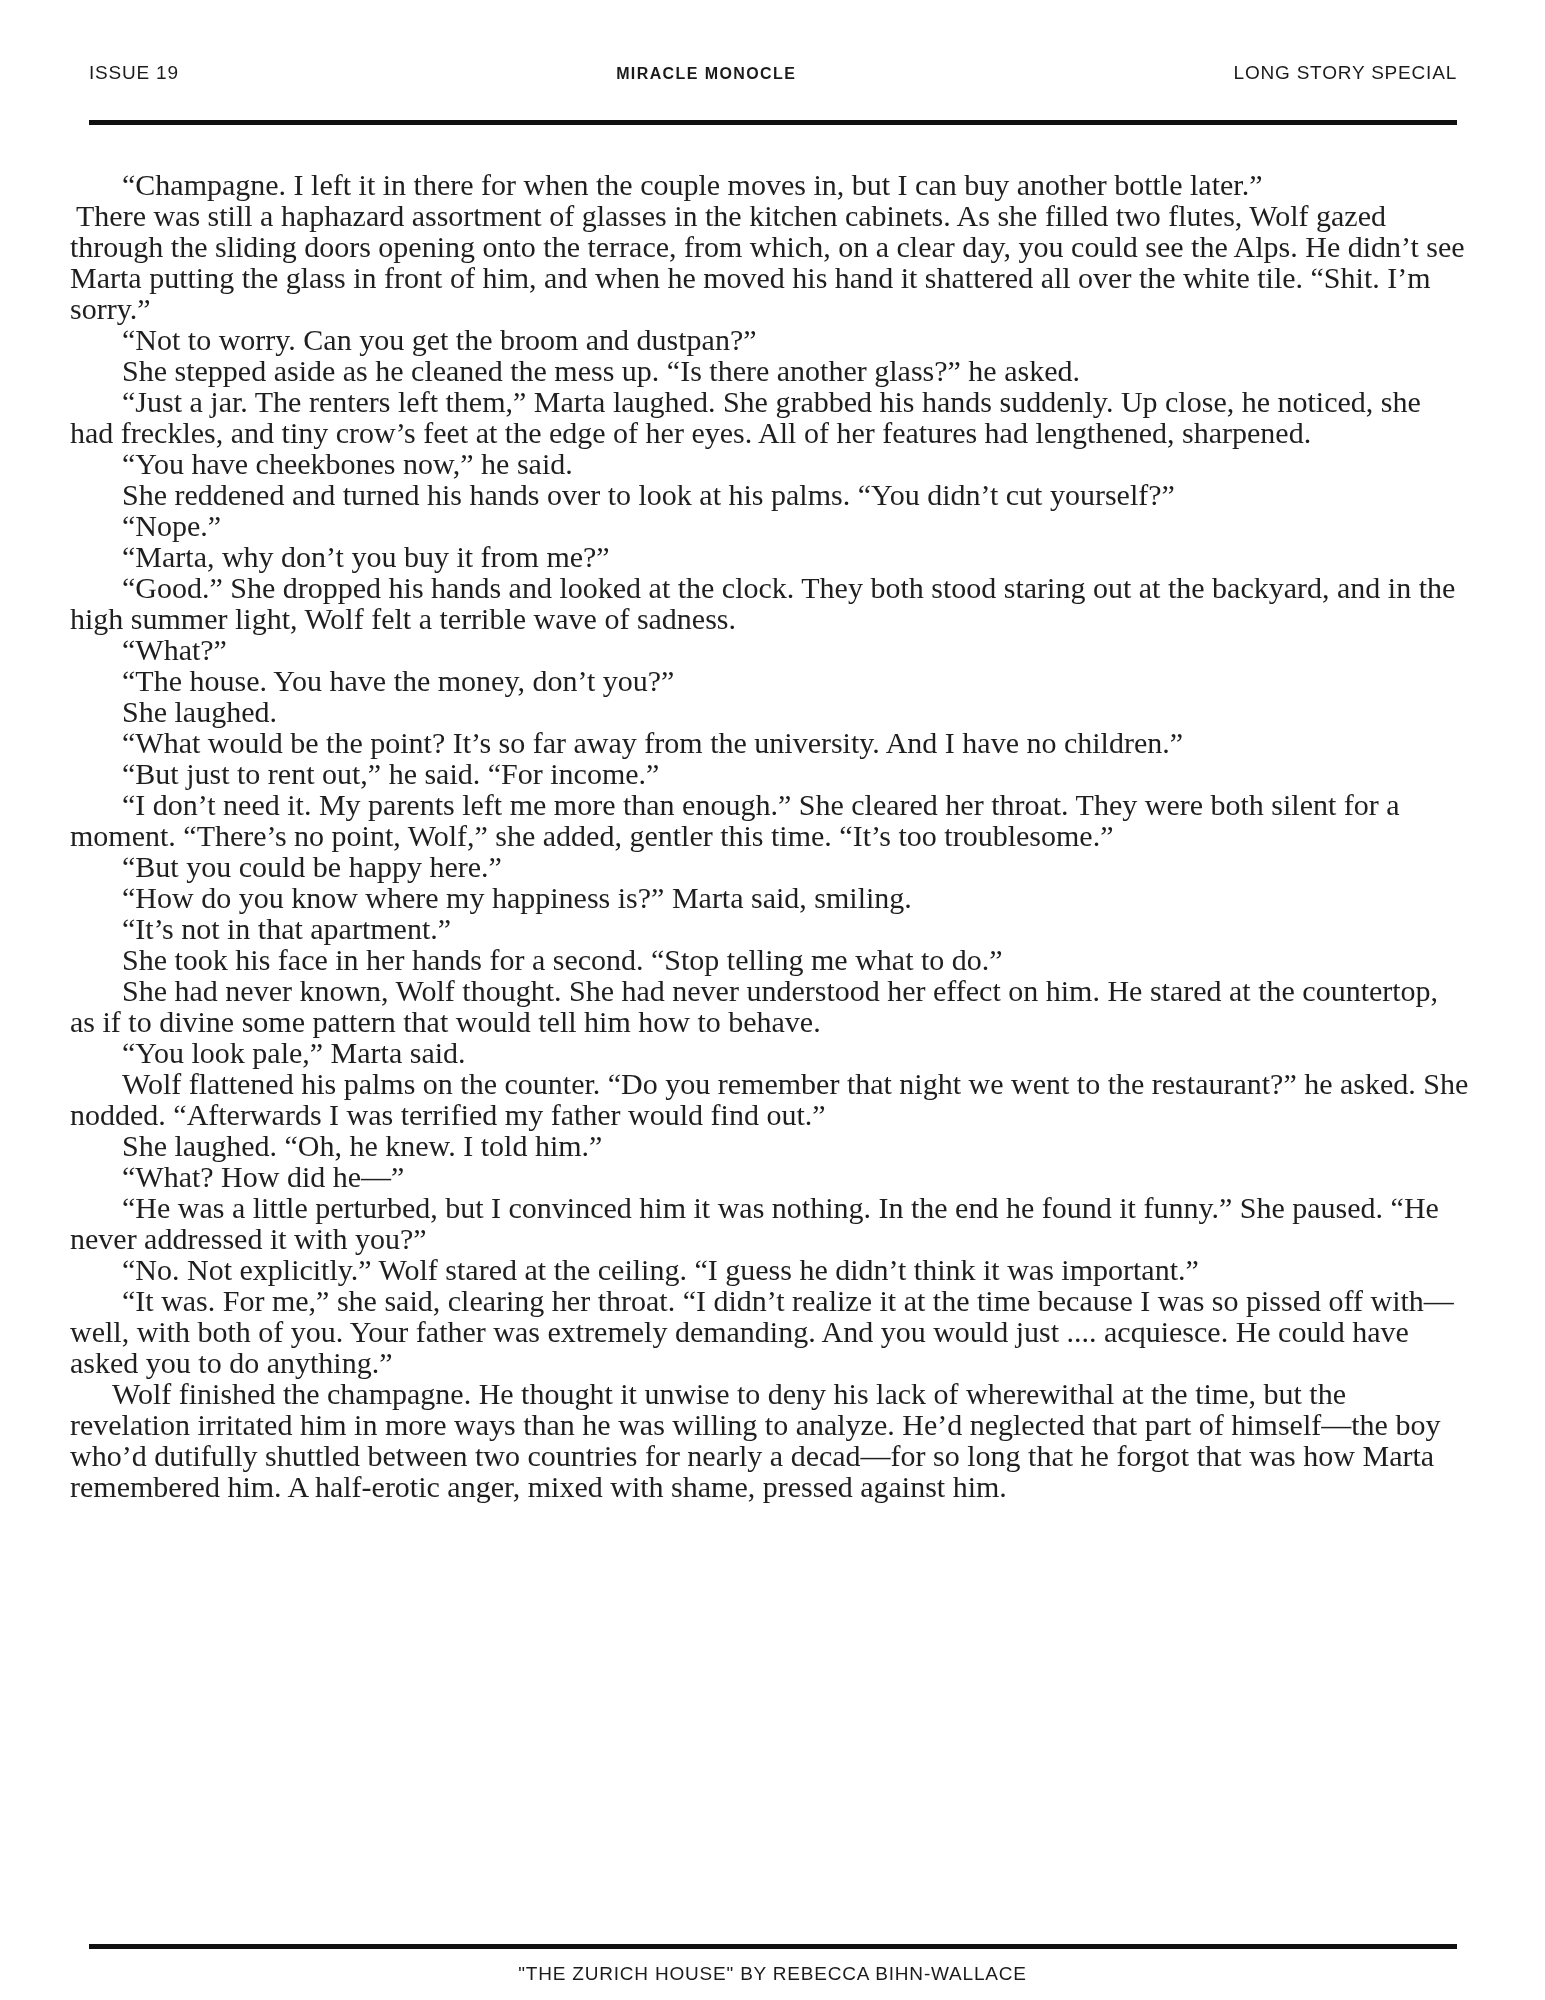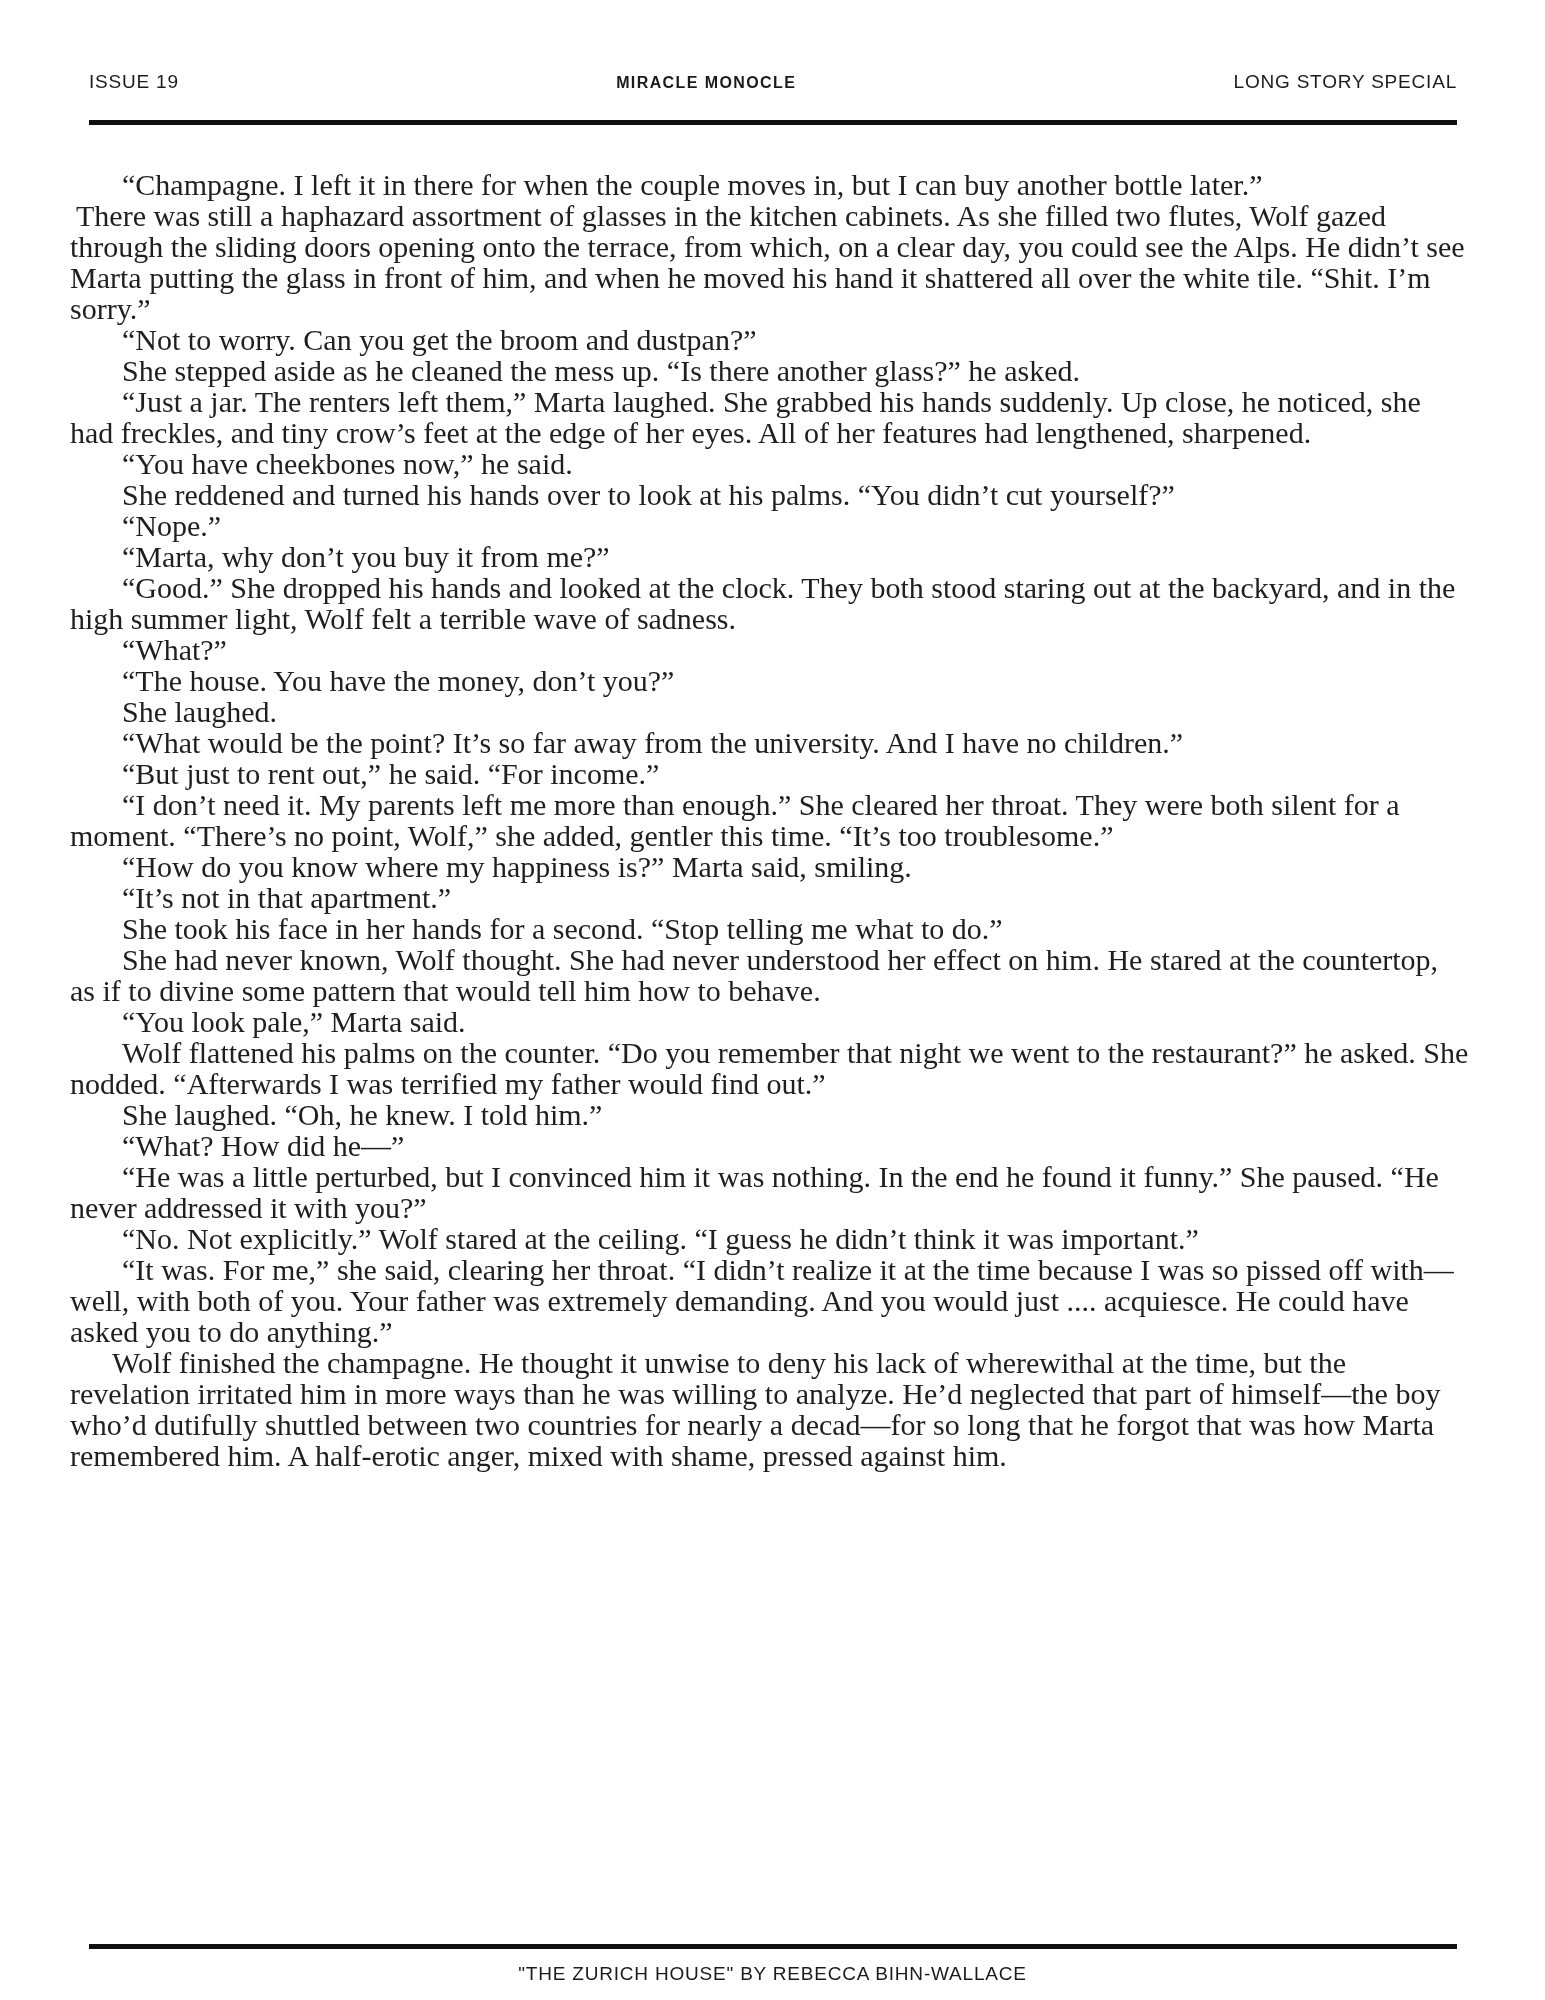--- a/index.html
+++ b/index.html
@@ -11,21 +11,21 @@
     height: 2000px;
     background: #ffffff;
     color: #1f1f1f;
     font-family: "Liberation Serif", serif;
     overflow: hidden;
   }
 
   
   .masthead {
     position: absolute;
-    top: 71px;
+    top: 62px;
     left: 89px;
     right: 88px;
     display: flex;
     justify-content: space-between;
     align-items: baseline;
     font-family: "Liberation Sans", sans-serif;
     font-size: 19px;
     letter-spacing: 0.8px;
     color: #1b1b1b;
     white-space: nowrap;
@@ -98,20 +98,21 @@
     <p>She reddened and turned his hands over to look at his palms. “You didn’t cut yourself?”</p>
     <p>“Nope.”</p>
     <p>“Marta, why don’t you buy it from me?”</p>
     <p>“Good.” She dropped his hands and looked at the clock. They both stood staring out at the backyard, and in the high summer light, Wolf felt a terrible wave of sadness.</p>
     <p>“What?”</p>
     <p>“The house. You have the money, don’t you?”</p>
     <p>She laughed.</p>
     <p>“What would be the point? It’s so far away from the university. And I have no children.”</p>
     <p>“But just to rent out,” he said. “For income.”</p>
     <p>“I don’t need it. My parents left me more than enough.” She cleared her throat. They were both silent for a moment. “There’s no point, Wolf,” she added, gentler this time. “It’s too troublesome.”</p>
+    <p>“But you could be happy here.”</p>
     <p>“How do you know where my happiness is?” Marta said, smiling.</p>
     <p>“It’s not in that apartment.”</p>
     <p>She took his face in her hands for a second. “Stop telling me what to do.”</p>
     <p>She had never known, Wolf thought. She had never understood her effect on him. He stared at the countertop, as if to divine some pattern that would tell him how to behave.</p>
     <p>“You look pale,” Marta said.</p>
     <p>Wolf flattened his palms on the counter. “Do you remember that night we went to the restaurant?” he asked. She nodded. “Afterwards I was terrified my father would find out.”</p>
     <p>She laughed. “Oh, he knew. I told him.”</p>
     <p>“What? How did he—”</p>
     <p>“He was a little perturbed, but I convinced him it was nothing. In the end he found it funny.” She paused. “He never addressed it with you?”</p>
     <p>“No. Not explicitly.” Wolf stared at the ceiling. “I guess he didn’t think it was important.”</p>

